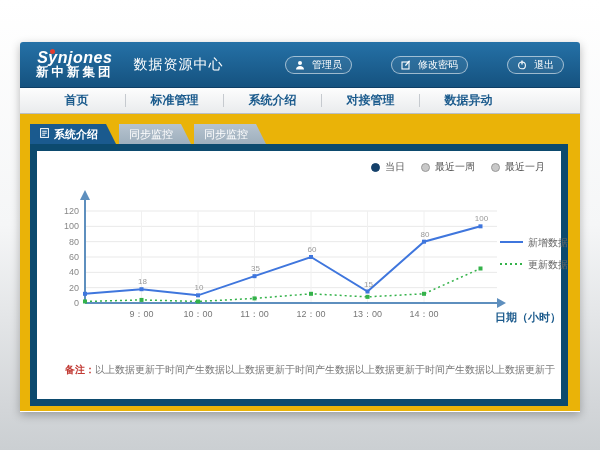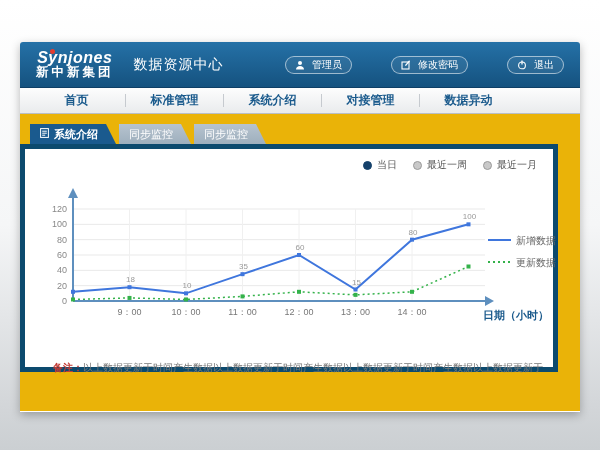--- a/index.html
+++ b/index.html
@@ -35,22 +35,22 @@
 
   
   .content { position:relative; height:297px; background:#eab308; }
   .tabs { position:absolute; left:10px; top:10px; display:flex; z-index:2; }
   .tab { height:20px; display:flex; align-items:center; gap:5px; color:#fff;
     font-size:11px; padding:0 18px 0 10px; cursor:pointer;
     clip-path:polygon(0 0, calc(100% - 10px) 0, 100% 100%, 0 100%); }
   .tab.active { background:#1a5a8e; font-weight:bold; }
   .tab.inactive { background:linear-gradient(#b6c3cf,#9eafbd); margin-left:3px; }
 
-  .panel { position:absolute; left:0; top:30px; width:538px; height:228px;
-    border:5px solid #0c4a6e; background:#fff; }
+  .panel { position:absolute; left:10px; top:30px; width:538px; height:262px;
+    border:7px solid #0c4a6e; background:#fff; }
 
   .radio-group { position:absolute; right:16px; top:9px; display:flex; gap:16px; align-items:center; }
   .radio { display:flex; align-items:center; gap:5px; font-size:10px; color:#555; cursor:pointer; }
   .radio .dot { width:9px; height:9px; border-radius:50%; background:#c9c9c9; border:1px solid #9a9a9a; }
   .radio.selected .dot { background:#15416b; border-color:#15416b; }
 
   .chart-title { position:absolute; left:18px; top:25px; color:#1b5a8c;
     font-size:11px; font-weight:bold; letter-spacing:.5px; }
   .chart-wrap { position:absolute; left:8px; top:34px; }
   svg text { font-family:"Liberation Sans","DejaVu Sans",sans-serif; }

